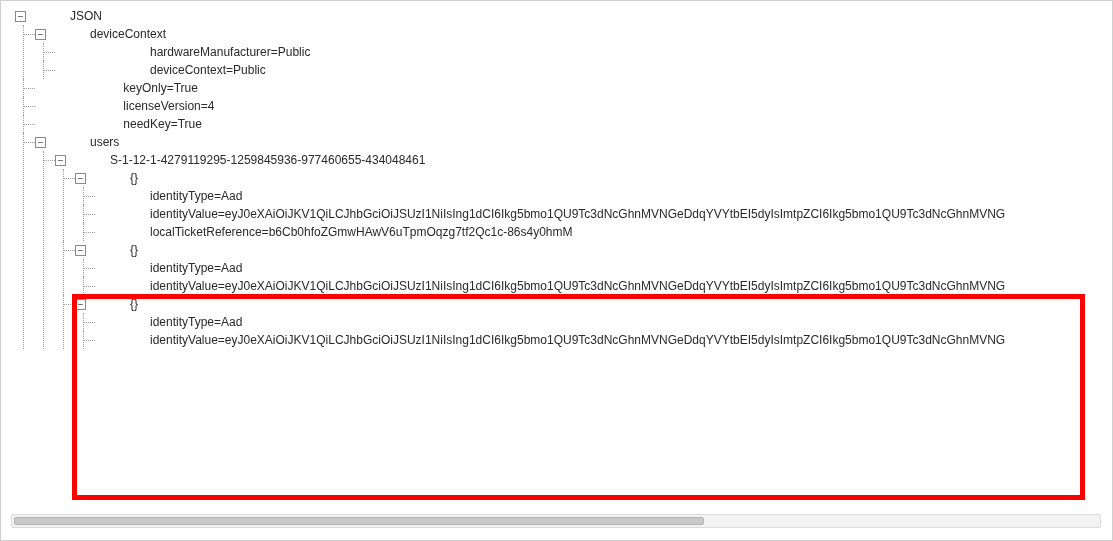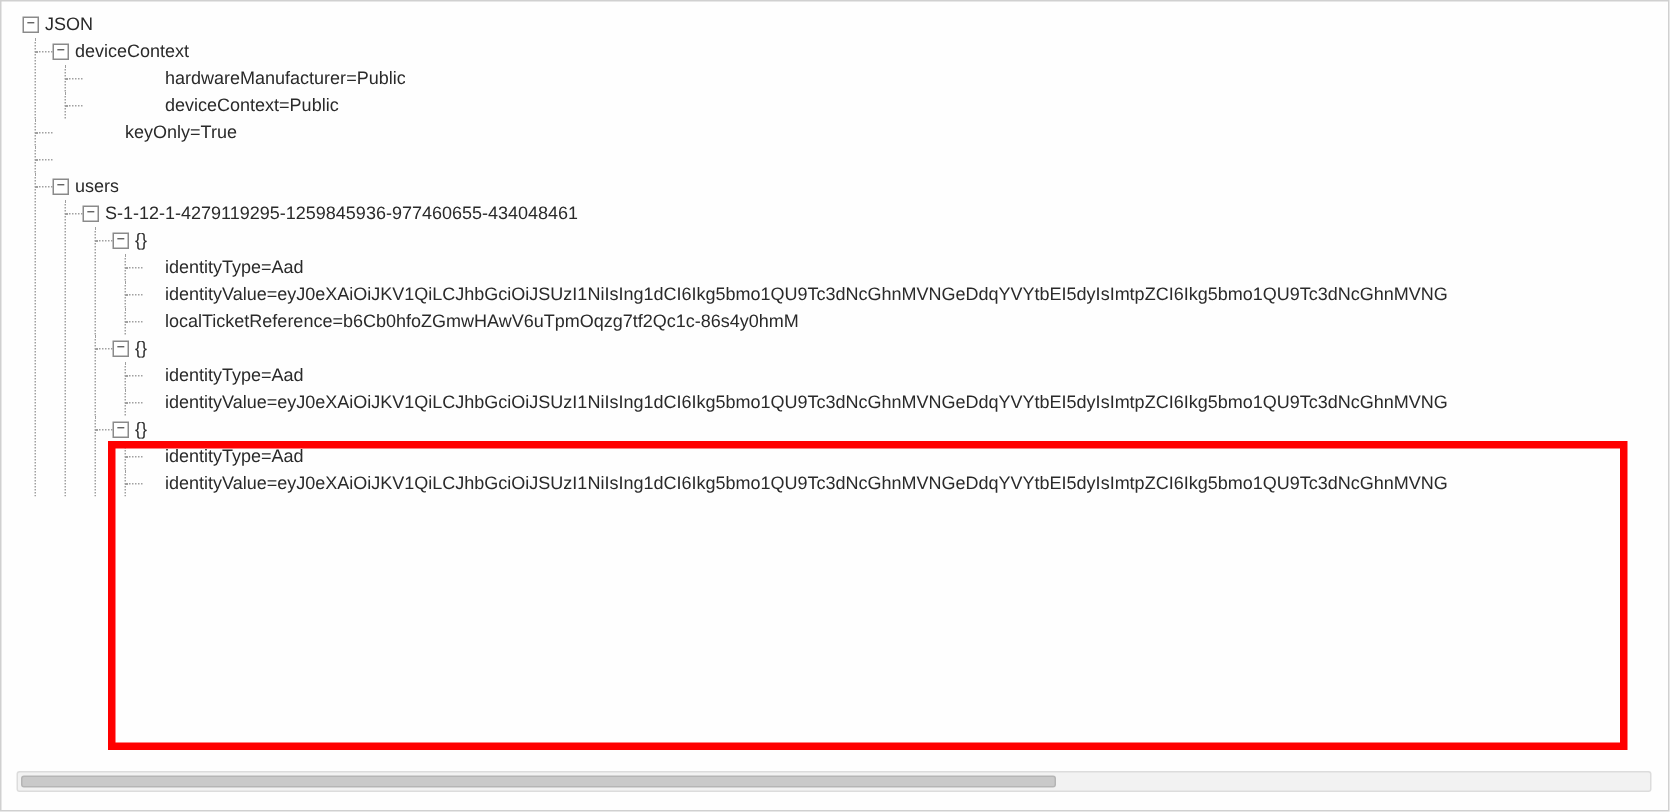--- a/index.html
+++ b/index.html
@@ -61,20 +61,21 @@
       margin-right: 4px;
       background: #fff;
       flex: 0 0 auto;
       font-family: monospace;
       cursor: pointer;
     }
     .toggle.empty { visibility: hidden; }
     .label {
       white-space: pre;
       overflow: hidden;
+      margin-left: 40px;
     }
     .highlight-box {
       position: absolute;
       border: 5px solid #ff0000;
       left: 71px;
       top: 293px;
       width: 1013px;
       height: 206px;
       pointer-events: none;
       z-index: 50;
@@ -145,24 +146,36 @@
         <span class="label">
           <span>keyOnly</span>=<span>True</span>
         </span>
       </div>
     </div>
 
     <div class="node">
       <div class="row">
         <span class="hline"></span>
         <span class="toggle empty"></span>
-      </div>
-    </div>
-
-
+        <span class="label">
+          <span>licenseVersion</span>=<span>4</span>
+        </span>
+      </div>
+    </div>
+
+
+    <div class="node">
+      <div class="row">
+        <span class="hline"></span>
+        <span class="toggle empty"></span>
+        <span class="label">
+          <span>needKey</span>=<span>True</span>
+        </span>
+      </div>
+    </div>
 
     <div class="node">
       <div class="row">
         <span class="hline"></span>
         <span class="toggle">−</span>
         <span class="label">users</span>
       </div>
 
       <div class="node">
         <div class="row">

